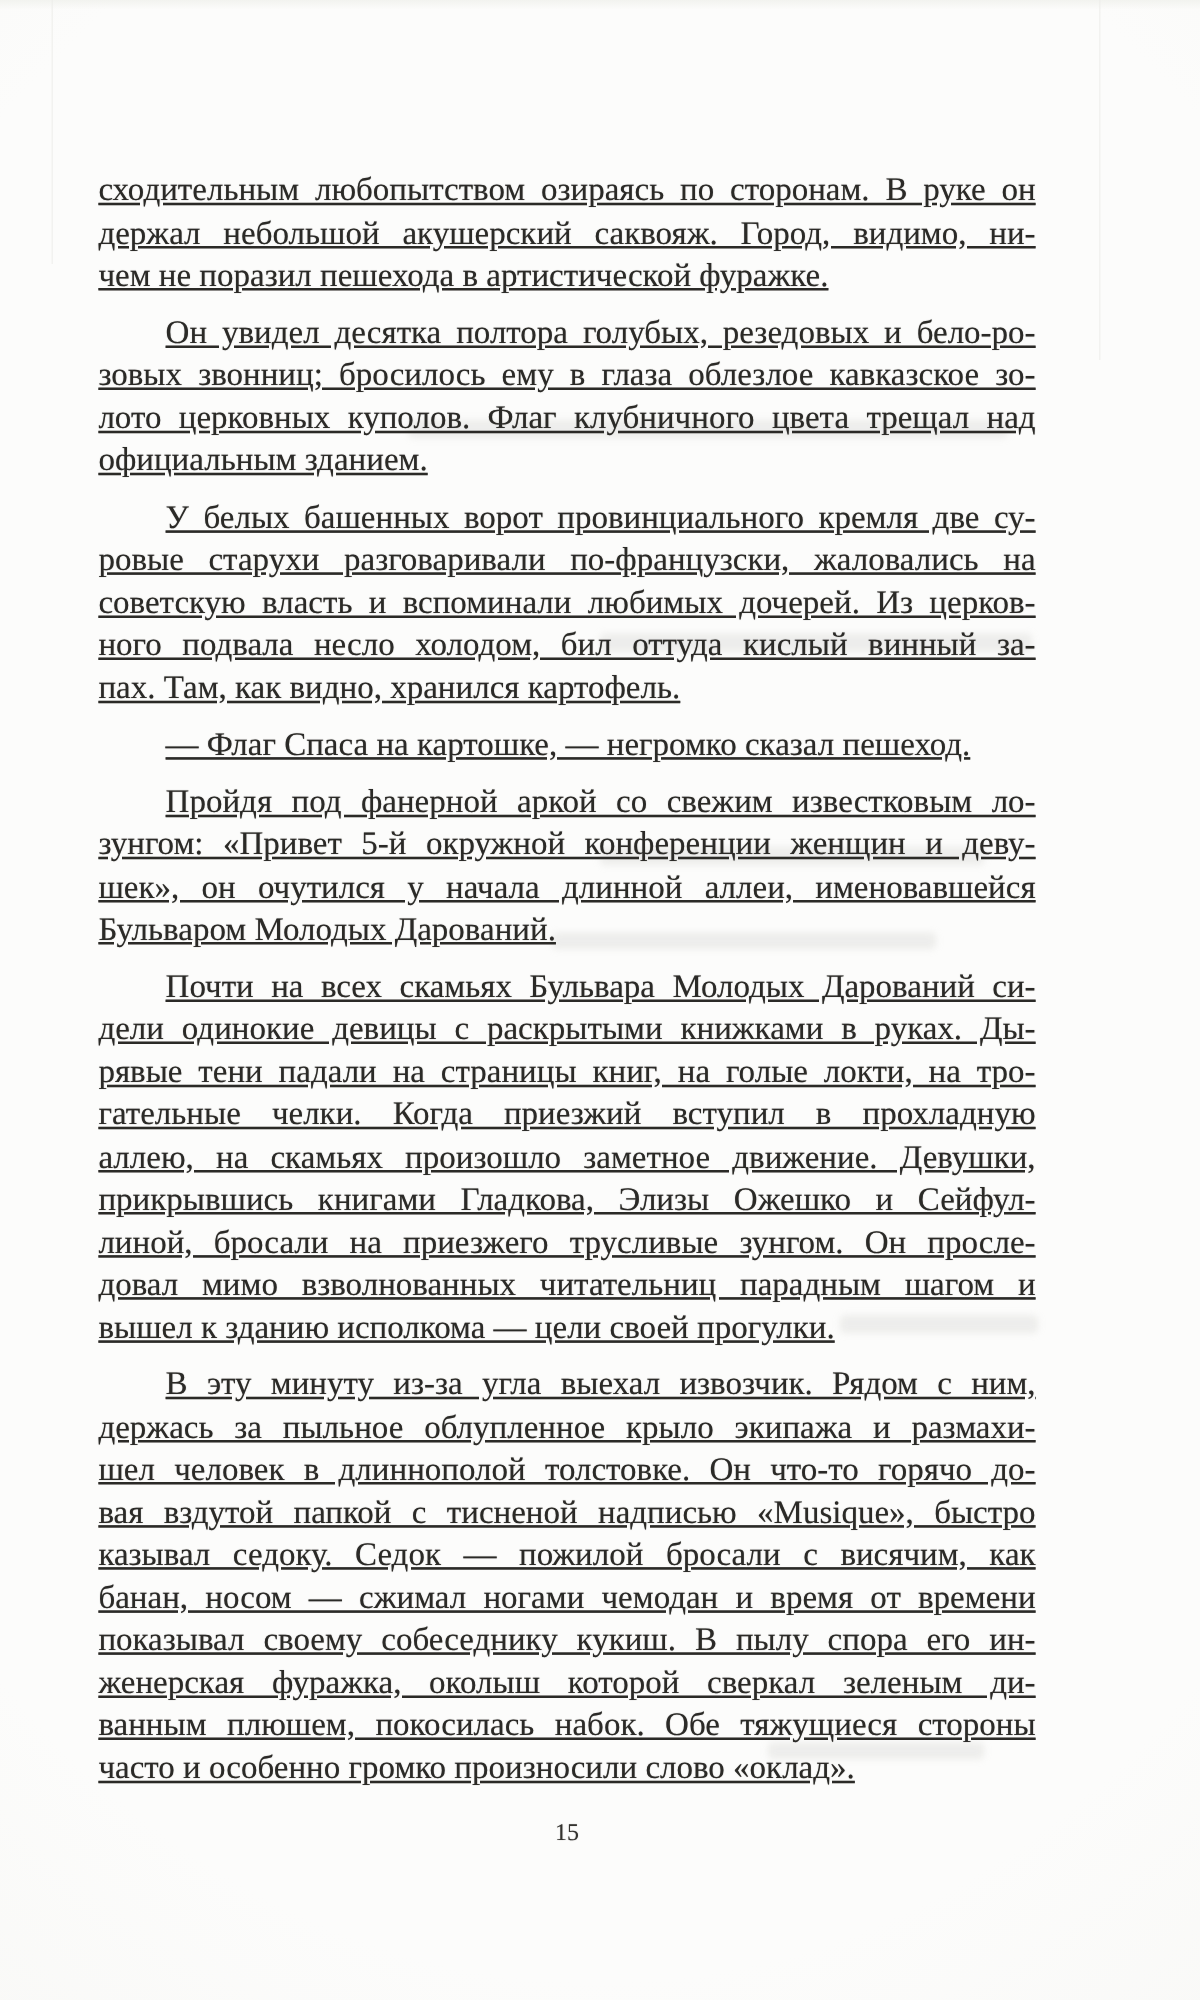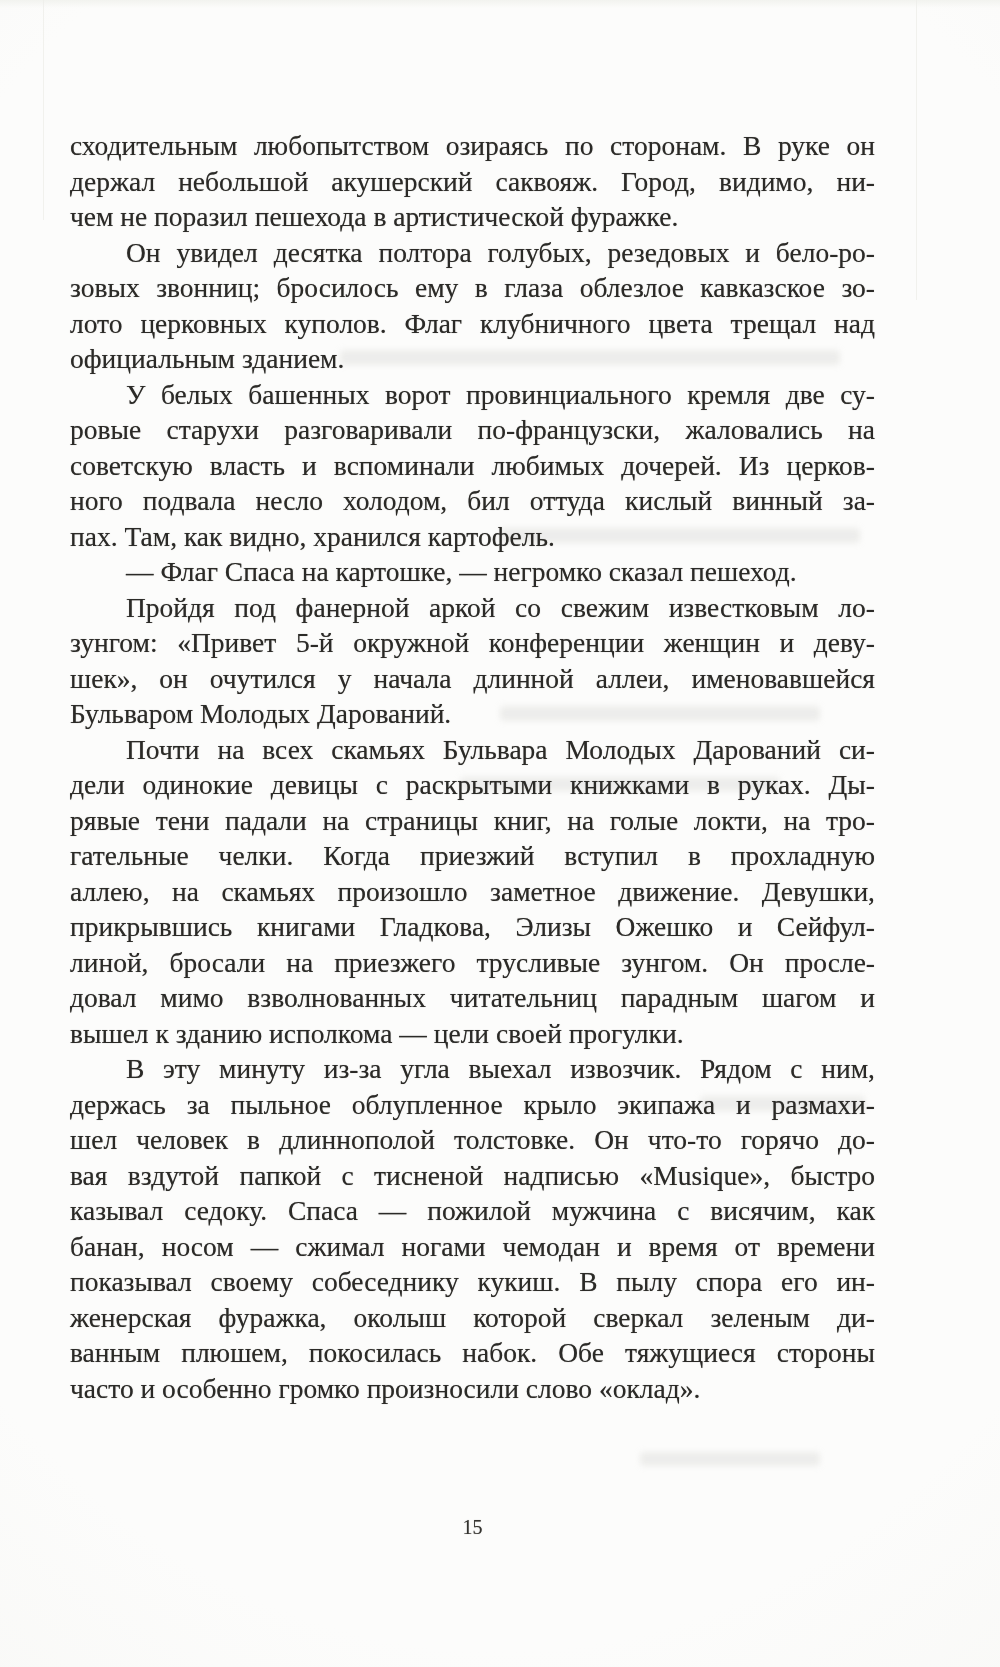--- a/index.html
+++ b/index.html
@@ -36,21 +36,21 @@
   .text-block {
     position: absolute;
     left: 70px;
     top: 128px;
     width: 805px;
     font-size: 27.5px;
     line-height: 35.5px;
     color: var(--ink);
     text-shadow: 0 0 0.8px rgba(43,42,39,0.55);
   }
-  .paragraph { margin: 0; }
+  .paragraph { margin: 12px; text-decoration: underline; }
   .line {
     text-align: justify;
     text-align-last: justify;
     text-justify: inter-word;
     white-space: normal;
   }
   .line.last { text-align-last: left; }
   .line.first { text-indent: 56px; }
   .folio {
     position: absolute;
@@ -116,21 +116,21 @@
         <div class="line">прикрывшись книгами Гладкова, Элизы Ожешко и Сейфул-</div>
         <div class="line">линой, бросали на приезжего трусливые зунгом. Он просле-</div>
         <div class="line">довал мимо взволнованных читательниц парадным шагом и</div>
         <div class="line last">вышел к зданию исполкома — цели своей прогулки.</div>
       </div>
       <div class="paragraph">
         <div class="line first">В эту минуту из-за угла выехал извозчик. Рядом с ним,</div>
         <div class="line">держась за пыльное облупленное крыло экипажа и размахи-</div>
         <div class="line">шел человек в длиннополой толстовке. Он что-то горячо до-</div>
         <div class="line">вая вздутой папкой с тисненой надписью «Musique», быстро</div>
-        <div class="line">казывал седоку. Спаса — пожилой мужчина с висячим, как</div>
+        <div class="line">казывал седоку. Седок — пожилой бросали с висячим, как</div>
         <div class="line">банан, носом — сжимал ногами чемодан и время от времени</div>
         <div class="line">показывал своему собеседнику кукиш. В пылу спора его ин-</div>
         <div class="line">женерская фуражка, околыш которой сверкал зеленым ди-</div>
         <div class="line">ванным плюшем, покосилась набок. Обе тяжущиеся стороны</div>
         <div class="line last">часто и особенно громко произносили слово «оклад».</div>
       </div>
     </div>
 
   <div class="folio">15</div>
 </div>

